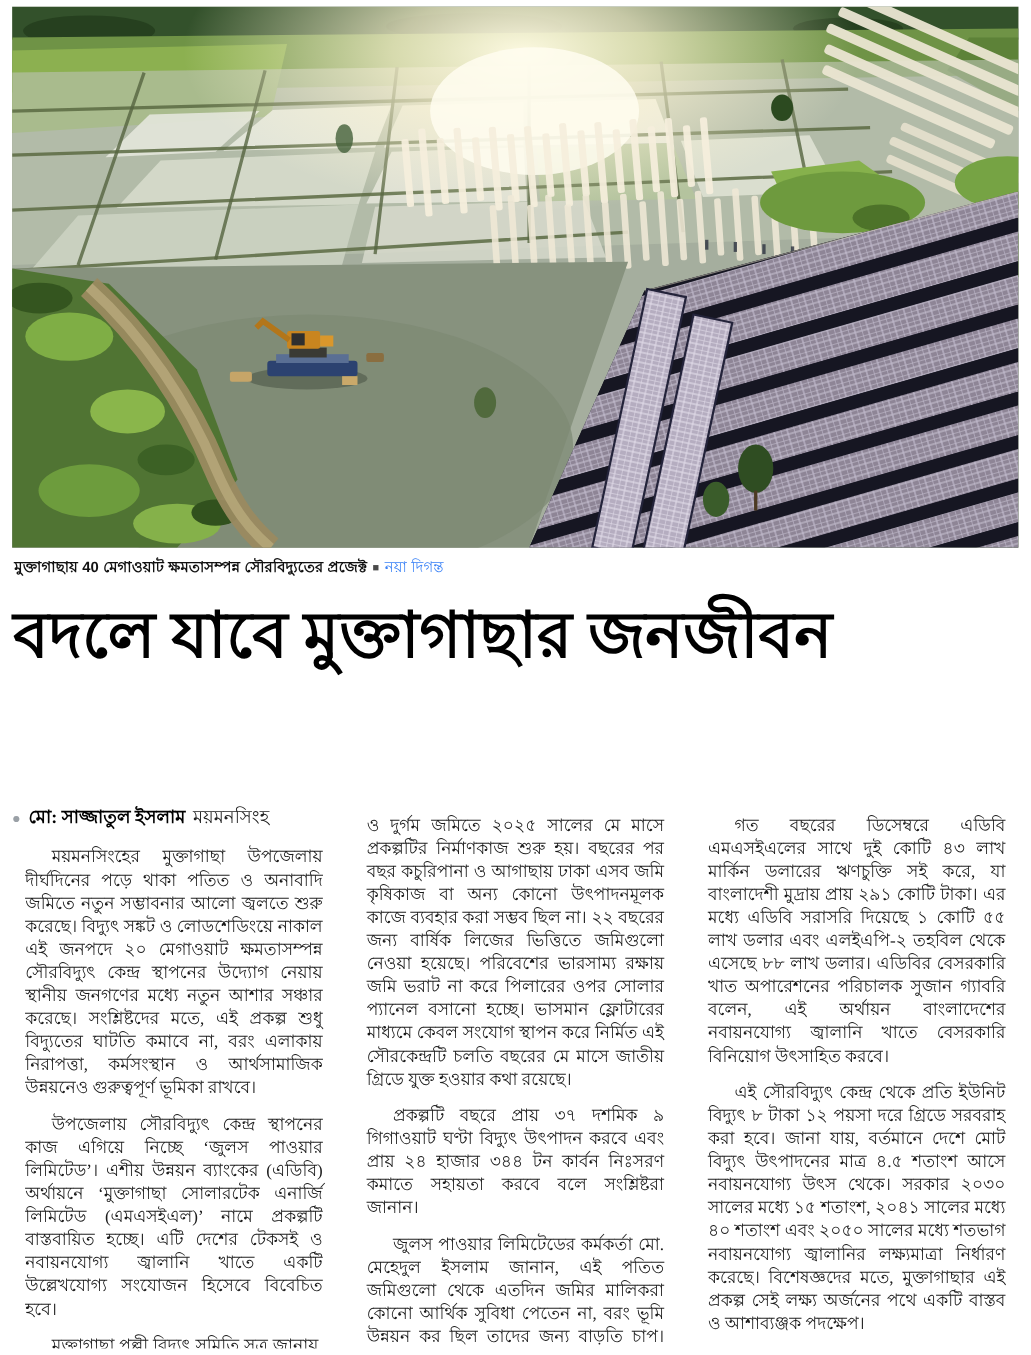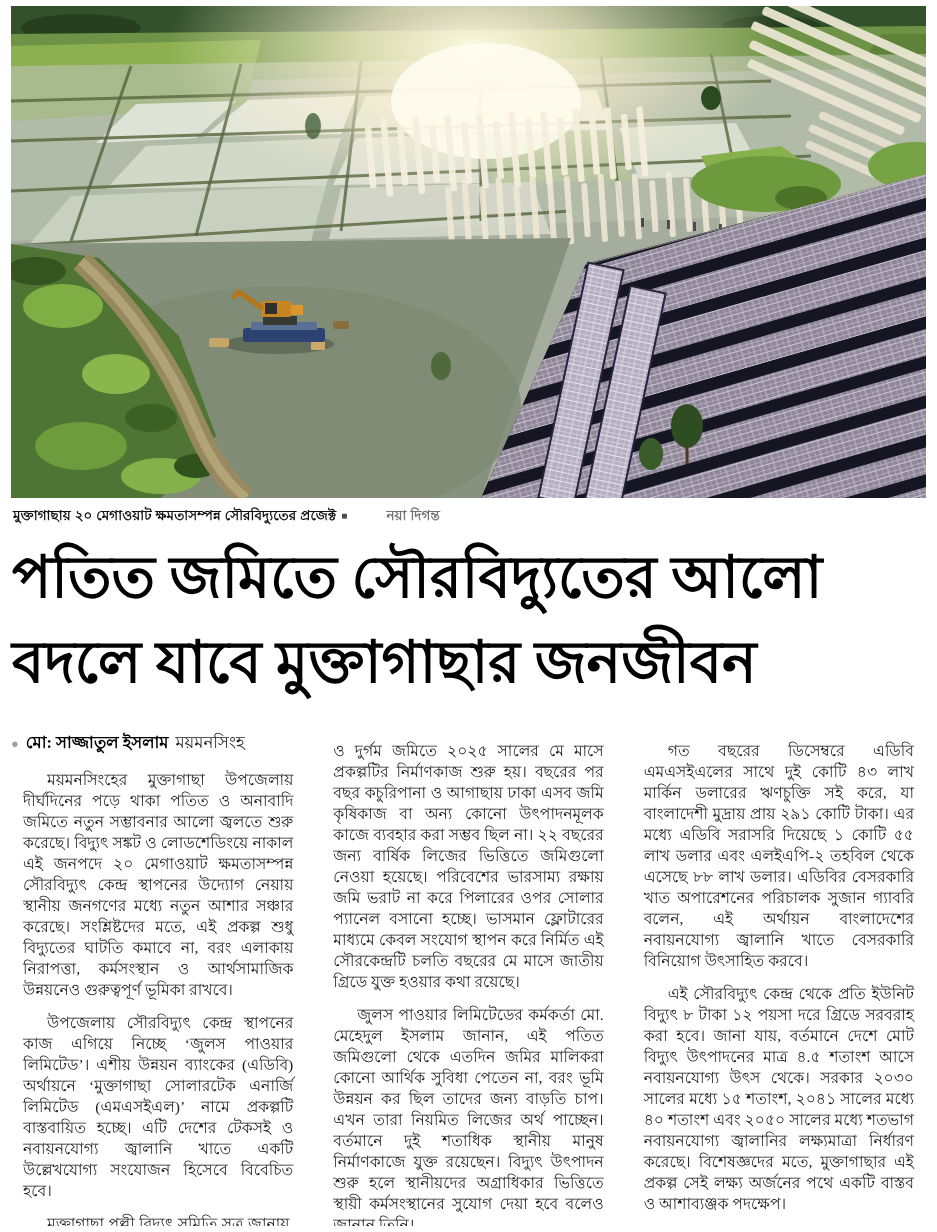--- a/index.html
+++ b/index.html
@@ -8,21 +8,21 @@
     font-family:"Liberation Serif", serif;color:#1b1b1b;
   }
   .photo-wrap{position:absolute;left:11px;top:6px;width:915px;height:492px;overflow:hidden;background:#a5ae9e;}
   .photo-wrap svg{display:block;}
   .caption{
     position:absolute;left:13px;top:505px;width:910px;
     font-family:"Liberation Sans", sans-serif;
     font-size:13.5px;font-weight:bold;color:#111;letter-spacing:.1px;
   }
   .caption .marker{color:#4a4a4a;font-size:10px;padding:0 5px;vertical-align:1px;}
-  .caption .credit{font-weight:bold;color:#737373;margin-left:34px;}
+  .caption .credit{font-weight:normal;color:#3b82f6;}
   .headline{
     position:absolute;left:12px;top:536px;width:913px;
     font-size:58px;line-height:1.46;font-weight:bold;color:#000;
     letter-spacing:0;
   }
   .headline .hl-line{white-space:nowrap;}
   .article{
     position:absolute;left:11px;top:728px;width:915px;height:498px;
     display:flex;gap:16px;overflow:hidden;
   }
@@ -248,42 +248,42 @@
       <path d="M252,303 L228,286 L222,292" stroke="#b3761a" stroke-width="5" fill="none"></path>
       <rect x="280" y="299" width="12" height="10" fill="#d9972c"></rect>
       <rect x="198" y="332" width="20" height="9" rx="2" fill="#c6a568"></rect>
       <rect x="322" y="315" width="16" height="8" rx="2" fill="#8a6e40"></rect>
       <rect x="300" y="336" width="14" height="8" fill="#caa96a"></rect>
     </g>
   </svg>
 </div>
 
 <div class="caption">
-  <span>মুক্তাগাছায় ২০ মেগাওয়াট ক্ষমতাসম্পন্ন সৌরবিদ্যুতের প্রজেক্ট</span><span class="marker">■</span><span class="credit">নয়া দিগন্ত</span>
+  <span>মুক্তাগাছায় 40 মেগাওয়াট ক্ষমতাসম্পন্ন সৌরবিদ্যুতের প্রজেক্ট</span><span class="marker">■</span><span class="credit">নয়া দিগন্ত</span>
 </div>
 
 <h1 class="headline" style="margin:0;">
-  <div class="hl-line">পতিত জমিতে সৌরবিদ্যুতের আলো</div>
   <div class="hl-line">বদলে যাবে মুক্তাগাছার জনজীবন</div>
 </h1>
 
 <div class="article">
   <div class="col">
     <div class="byline">
       <span class="bullet">●</span>
       <span class="name">মো: সাজ্জাতুল ইসলাম</span>
       <span class="loc">ময়মনসিংহ</span>
     </div>
     <p>ময়মনসিংহের মুক্তাগাছা উপজেলায় দীর্ঘদিনের পড়ে থাকা পতিত ও অনাবাদি জমিতে নতুন সম্ভাবনার আলো জ্বলতে শুরু করেছে। বিদ্যুৎ সঙ্কট ও লোডশেডিংয়ে নাকাল এই জনপদে ২০ মেগাওয়াট ক্ষমতাসম্পন্ন সৌরবিদ্যুৎ কেন্দ্র স্থাপনের উদ্যোগ নেয়ায় স্থানীয় জনগণের মধ্যে নতুন আশার সঞ্চার করেছে। সংশ্লিষ্টদের মতে, এই প্রকল্প শুধু বিদ্যুতের ঘাটতি কমাবে না, বরং এলাকায় নিরাপত্তা, কর্মসংস্থান ও আর্থসামাজিক উন্নয়নেও গুরুত্বপূর্ণ ভূমিকা রাখবে।</p>
     <p>উপজেলায় সৌরবিদ্যুৎ কেন্দ্র স্থাপনের কাজ এগিয়ে নিচ্ছে ‘জুলস পাওয়ার লিমিটেড’। এশীয় উন্নয়ন ব্যাংকের (এডিবি) অর্থায়নে ‘মুক্তাগাছা সোলারটেক এনার্জি লিমিটেড (এমএসইএল)’ নামে প্রকল্পটি বাস্তবায়িত হচ্ছে। এটি দেশের টেকসই ও নবায়নযোগ্য জ্বালানি খাতে একটি উল্লেখযোগ্য সংযোজন হিসেবে বিবেচিত হবে।</p>
     <p>মুক্তাগাছা পল্লী বিদ্যুৎ সমিতি সূত্র জানায়, শীত মৌসুমে উপজেলায় বিদ্যুতের চাহিদা প্রায় ৩০ মেগাওয়াট হলেও গ্রীষ্মে তা বেড়ে দাঁড়ায় প্রায় ৫০ মেগাওয়াটে। বর্তমানে মোট চাহিদার মাত্র ৬০-৭০ শতাংশ বিদ্যুৎ সরবরাহ সম্ভব হচ্ছে। এমএসইএলের সৌরবিদ্যুৎ কেন্দ্র থেকে ২০ মেগাওয়াট বিদ্যুৎ জাতীয় গ্রিডে যুক্ত হলে লোডশেডিং উল্লেখযোগ্যভাবে কমবে বলে আশা করছেন সংশ্লিষ্টরা।</p>
 
   </div>
   <div class="col">
     <p class="no-indent">ও দুর্গম জমিতে ২০২৫ সালের মে মাসে প্রকল্পটির নির্মাণকাজ শুরু হয়। বছরের পর বছর কচুরিপানা ও আগাছায় ঢাকা এসব জমি কৃষিকাজ বা অন্য কোনো উৎপাদনমূলক কাজে ব্যবহার করা সম্ভব ছিল না। ২২ বছরের জন্য বার্ষিক লিজের ভিত্তিতে জমিগুলো নেওয়া হয়েছে। পরিবেশের ভারসাম্য রক্ষায় জমি ভরাট না করে পিলারের ওপর সোলার প্যানেল বসানো হচ্ছে। ভাসমান ফ্লোটারের মাধ্যমে কেবল সংযোগ স্থাপন করে নির্মিত এই সৌরকেন্দ্রটি চলতি বছরের মে মাসে জাতীয় গ্রিডে যুক্ত হওয়ার কথা রয়েছে।</p>
+    <p>প্রকল্পটি বছরে প্রায় ৩৭ দশমিক ৯ গিগাওয়াট ঘণ্টা বিদ্যুৎ উৎপাদন করবে এবং প্রায় ২৪ হাজার ৩৪৪ টন কার্বন নিঃসরণ কমাতে সহায়তা করবে বলে সংশ্লিষ্টরা জানান।</p>
     <p>জুলস পাওয়ার লিমিটেডের কর্মকর্তা মো. মেহেদুল ইসলাম জানান, এই পতিত জমিগুলো থেকে এতদিন জমির মালিকরা কোনো আর্থিক সুবিধা পেতেন না, বরং ভূমি উন্নয়ন কর ছিল তাদের জন্য বাড়তি চাপ। এখন তারা নিয়মিত লিজের অর্থ পাচ্ছেন। বর্তমানে দুই শতাধিক স্থানীয় মানুষ নির্মাণকাজে যুক্ত রয়েছেন। বিদ্যুৎ উৎপাদন শুরু হলে স্থানীয়দের অগ্রাধিকার ভিত্তিতে স্থায়ী কর্মসংস্থানের সুযোগ দেয়া হবে বলেও জানান তিনি।</p>
 
   </div>
   <div class="col">
     <p>গত বছরের ডিসেম্বরে এডিবি এমএসইএলের সাথে দুই কোটি ৪৩ লাখ মার্কিন ডলারের ঋণচুক্তি সই করে, যা বাংলাদেশী মুদ্রায় প্রায় ২৯১ কোটি টাকা। এর মধ্যে এডিবি সরাসরি দিয়েছে ১ কোটি ৫৫ লাখ ডলার এবং এলইএপি-২ তহবিল থেকে এসেছে ৮৮ লাখ ডলার। এডিবির বেসরকারি খাত অপারেশনের পরিচালক সুজান গ্যাবরি বলেন, এই অর্থায়ন বাংলাদেশের নবায়নযোগ্য জ্বালানি খাতে বেসরকারি বিনিয়োগ উৎসাহিত করবে।</p>
     <p>এই সৌরবিদ্যুৎ কেন্দ্র থেকে প্রতি ইউনিট বিদ্যুৎ ৮ টাকা ১২ পয়সা দরে গ্রিডে সরবরাহ করা হবে। জানা যায়, বর্তমানে দেশে মোট বিদ্যুৎ উৎপাদনের মাত্র ৪.৫ শতাংশ আসে নবায়নযোগ্য উৎস থেকে। সরকার ২০৩০ সালের মধ্যে ১৫ শতাংশ, ২০৪১ সালের মধ্যে ৪০ শতাংশ এবং ২০৫০ সালের মধ্যে শতভাগ নবায়নযোগ্য জ্বালানির লক্ষ্যমাত্রা নির্ধারণ করেছে। বিশেষজ্ঞদের মতে, মুক্তাগাছার এই প্রকল্প সেই লক্ষ্য অর্জনের পথে একটি বাস্তব ও আশাব্যঞ্জক পদক্ষেপ।</p>
   </div>
 </div>
 
 </body></html>

